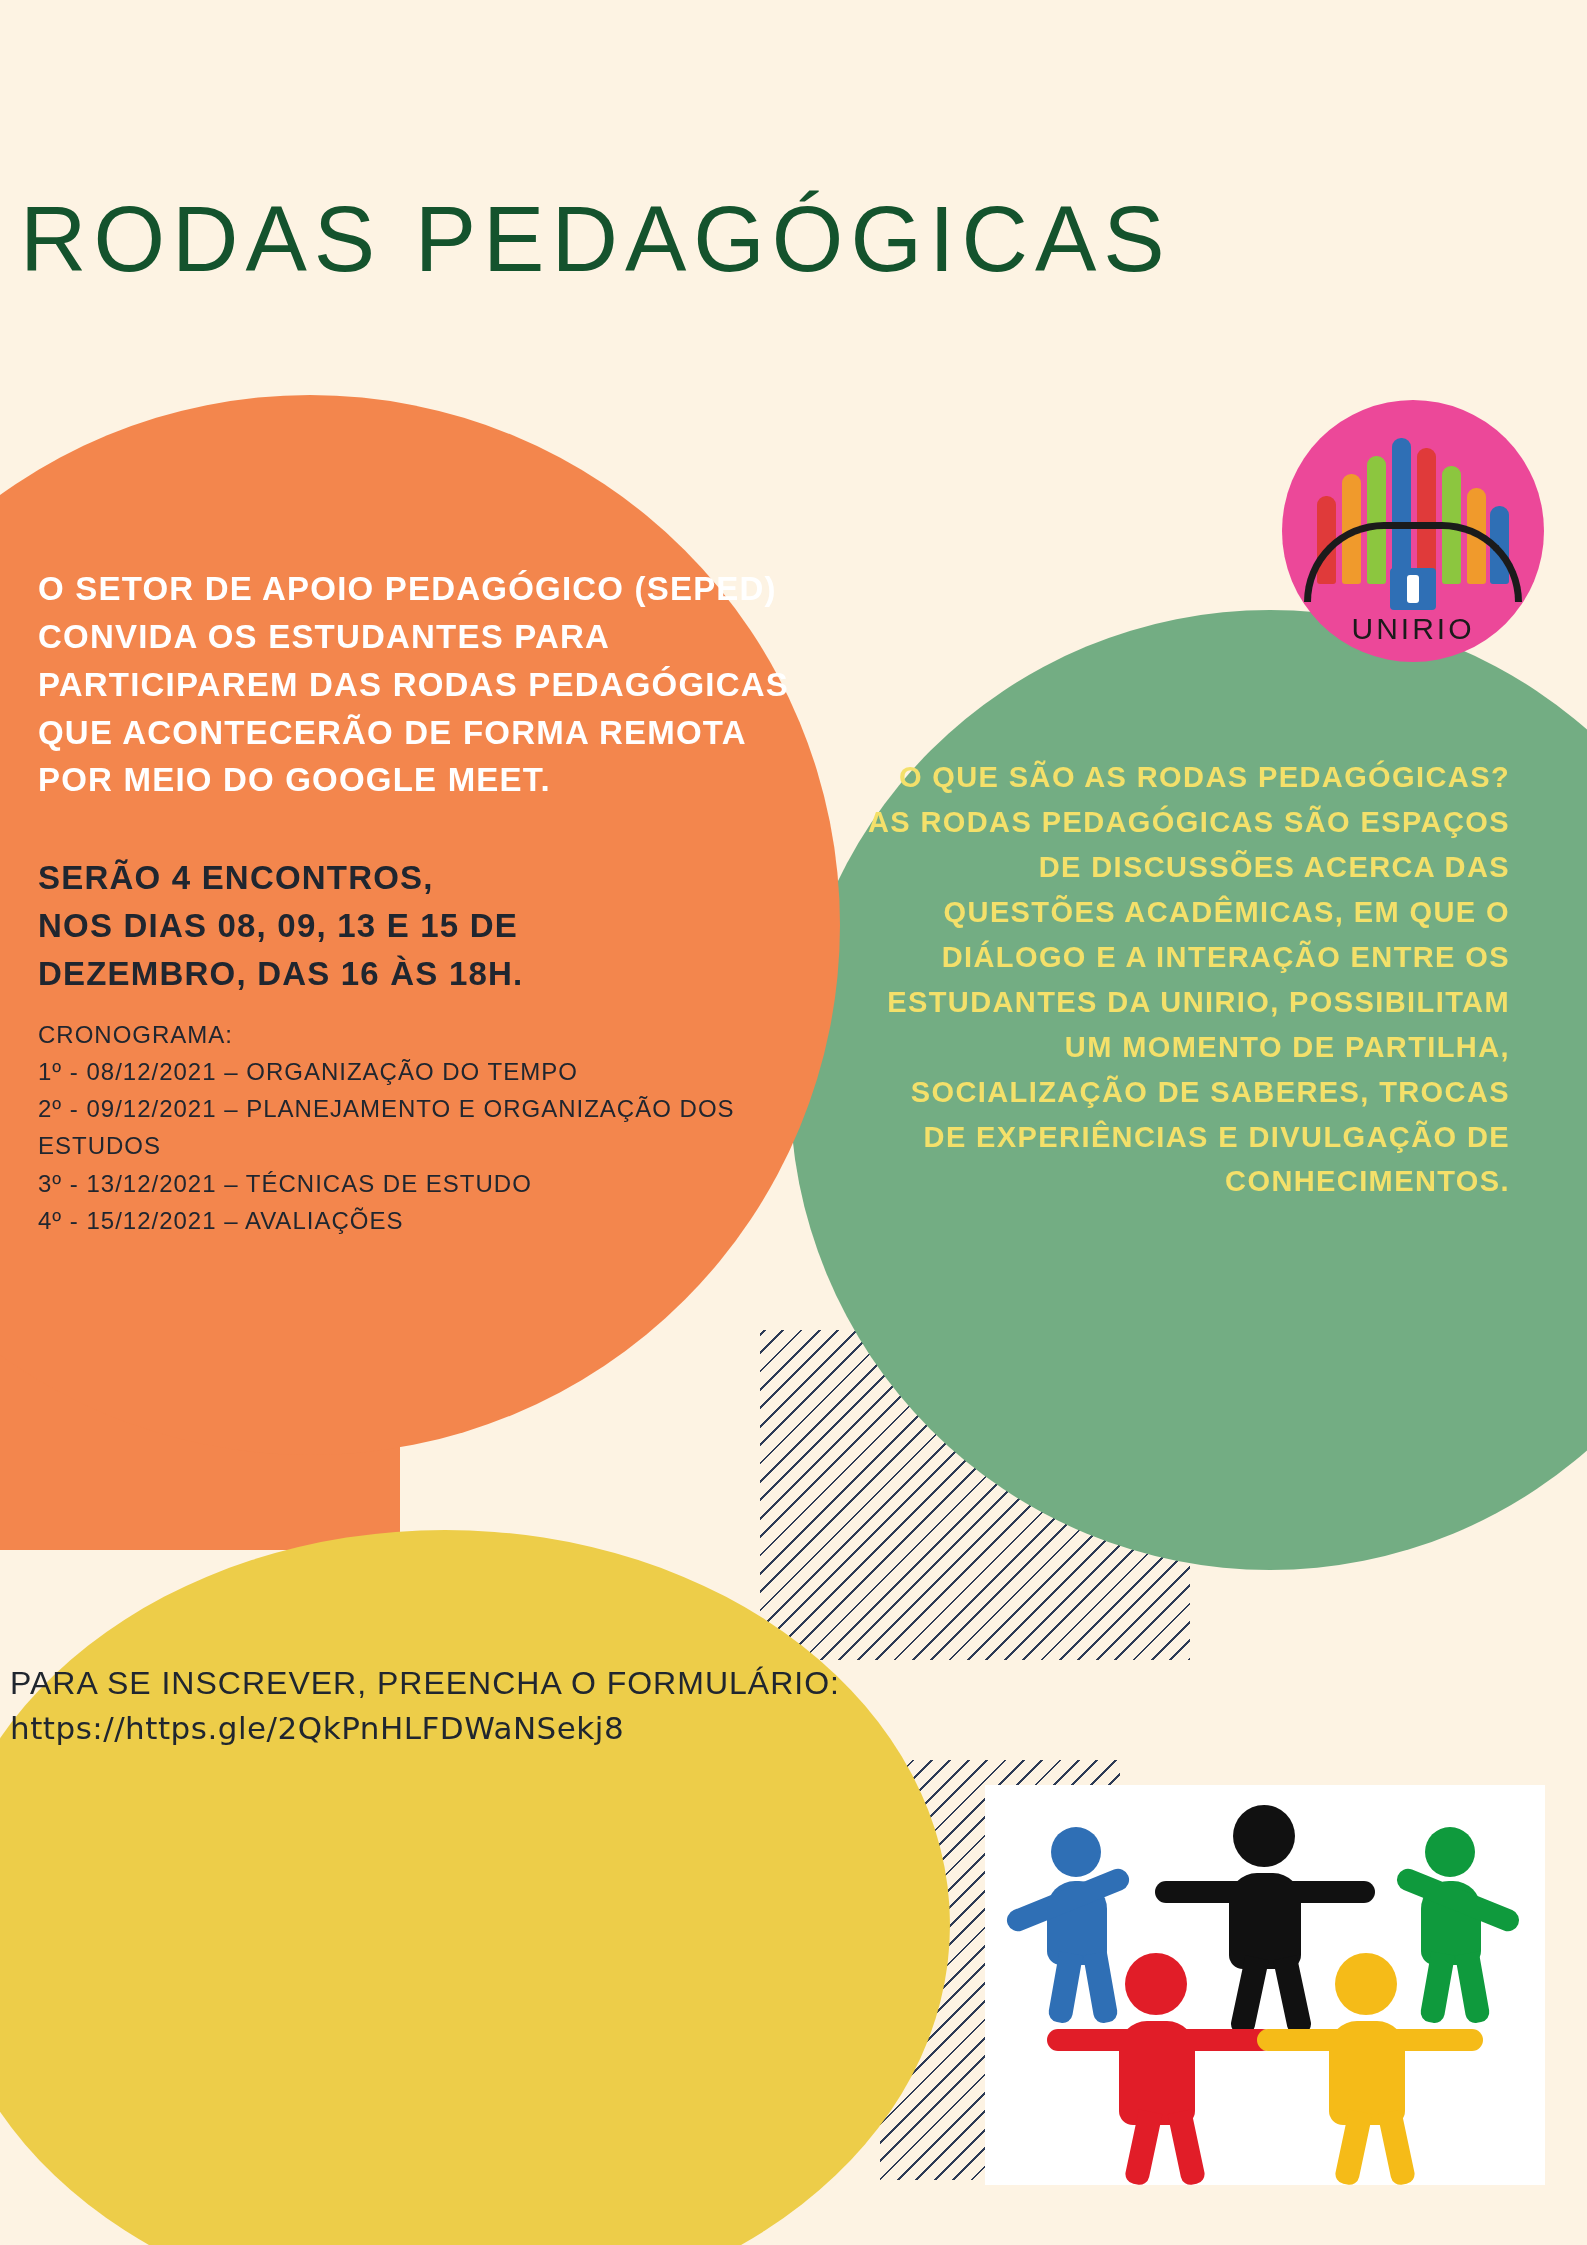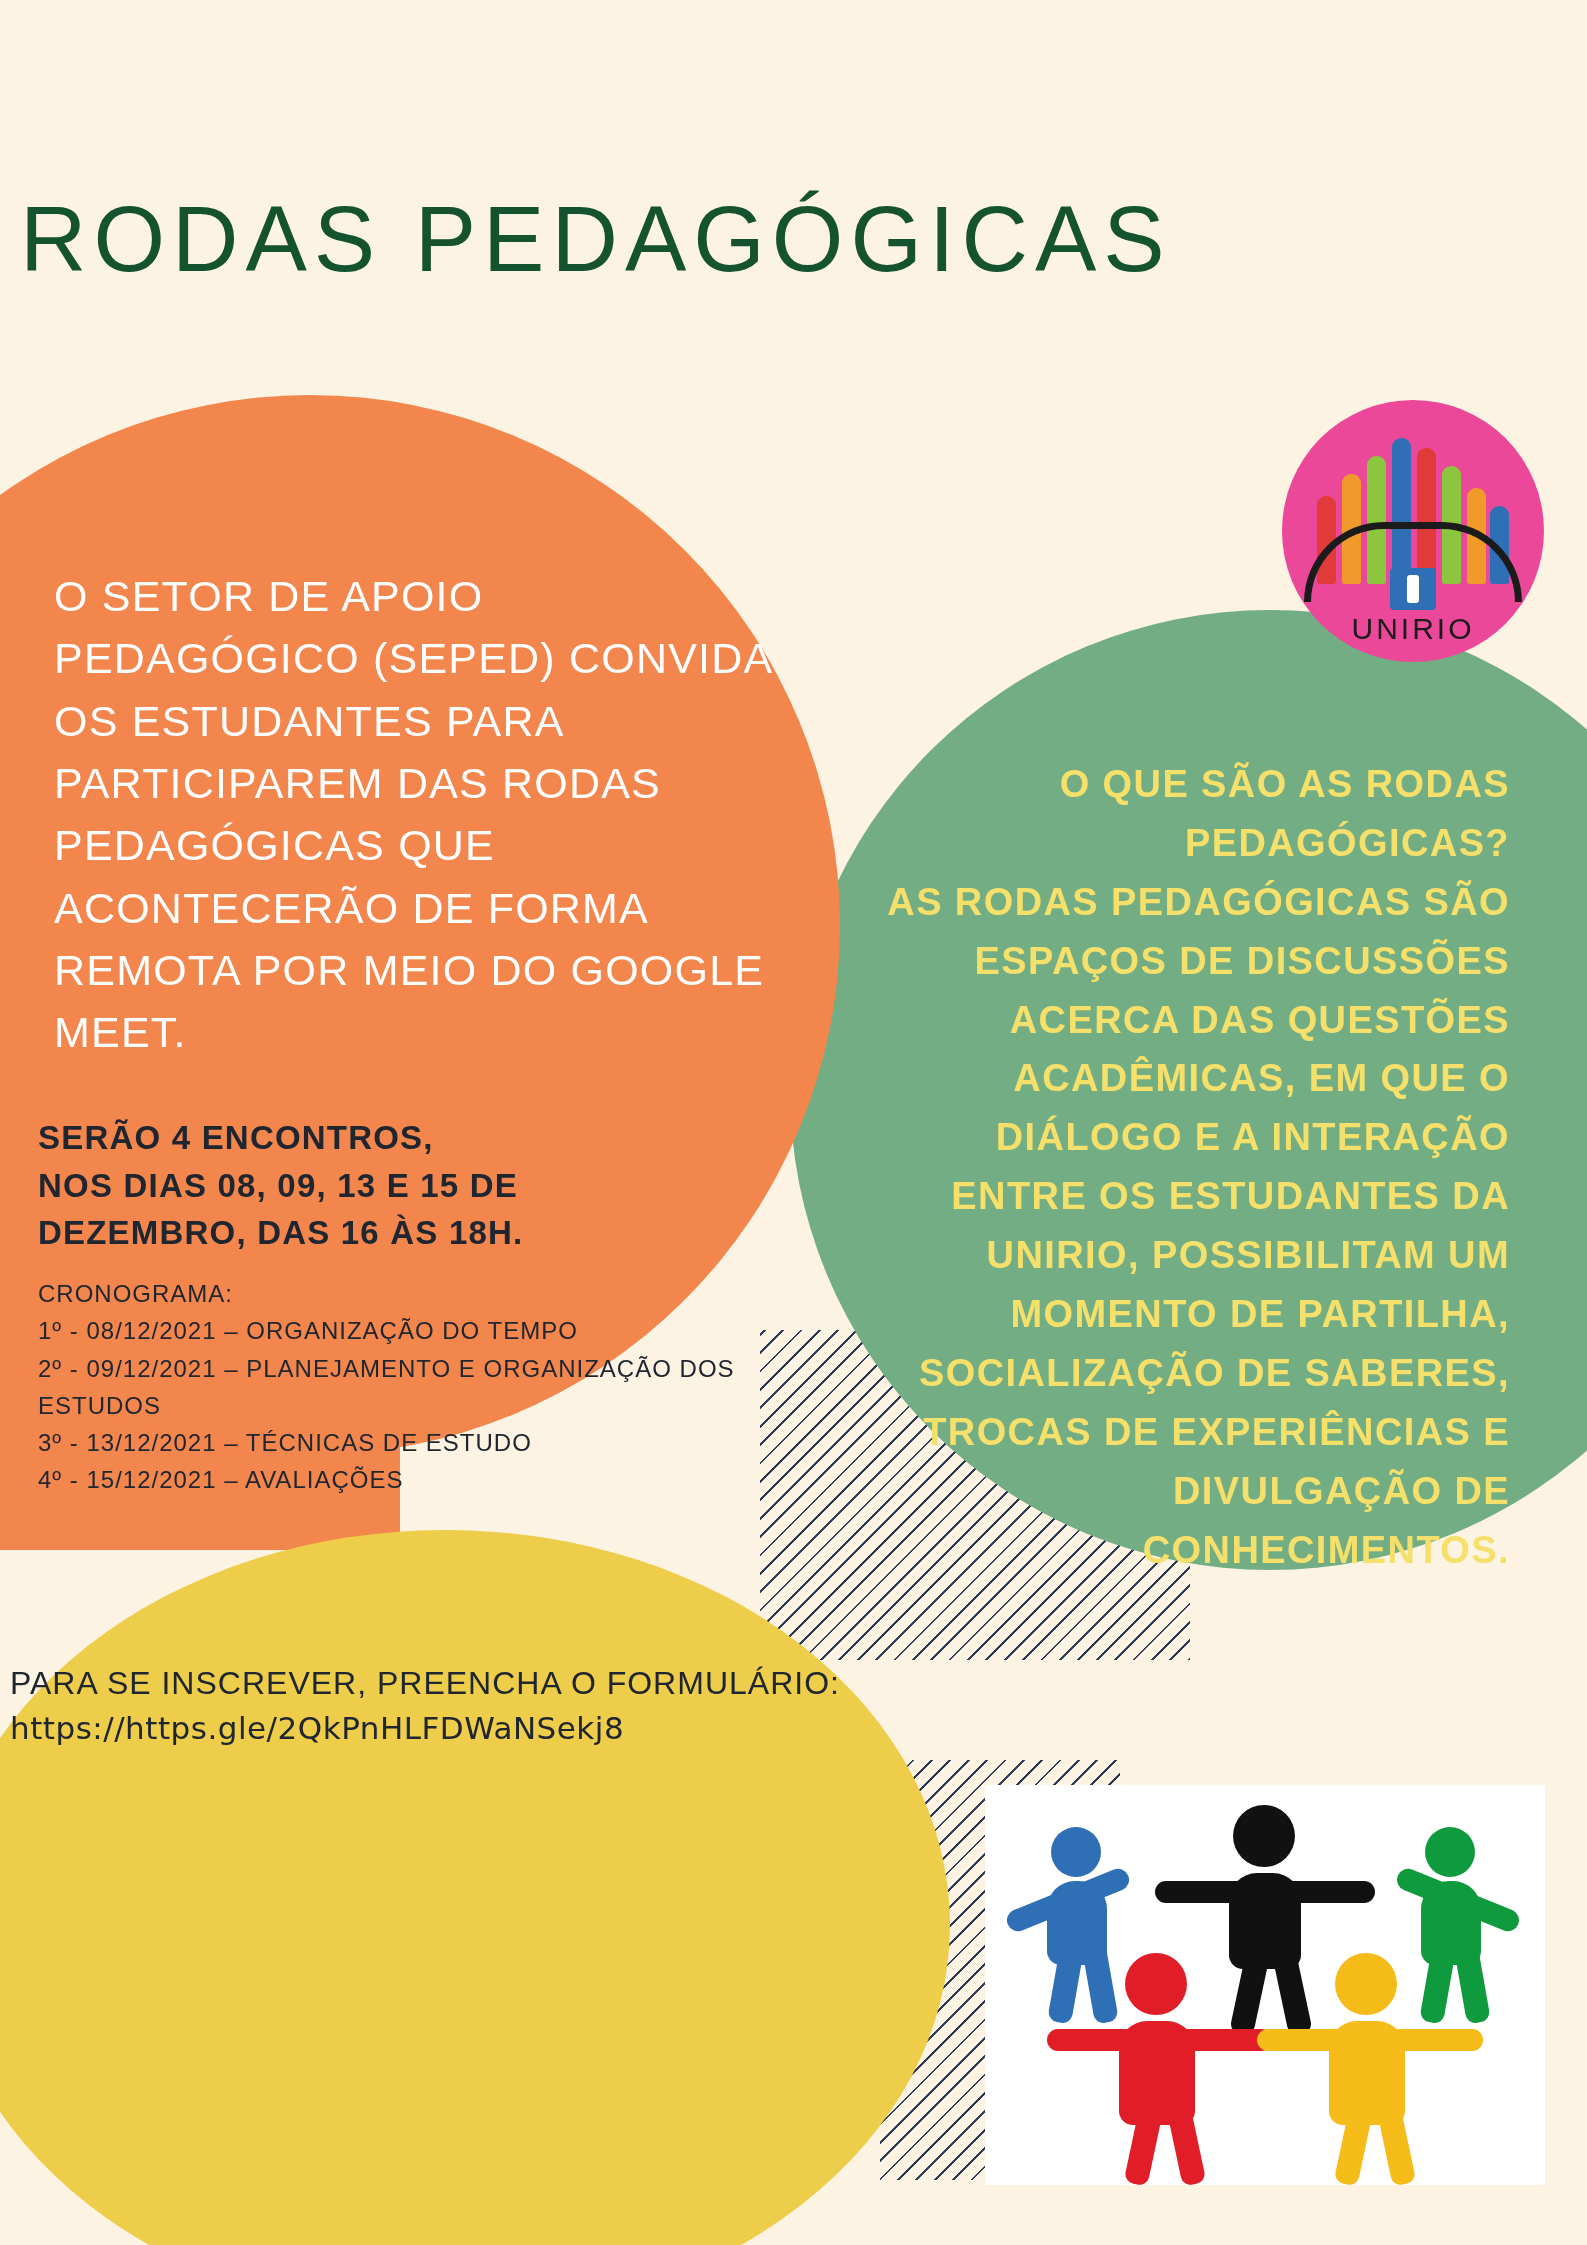--- a/index.html
+++ b/index.html
@@ -100,26 +100,25 @@
   
   #orange-text {
     position: absolute;
     left: 38px;
     top: 565px;
     width: 760px;
     z-index: 8;
     color: #ffffff;
   }
   #orange-intro {
-    font-size: 43px;
+    font-size: 33px;
     line-height: 1.45;
     letter-spacing: 1.2px;
-    font-weight: 400;
-    white-space: pre-line;
-    margin-left: 16px;
+    font-weight: 700;
+    white-space: pre-line;
   }
   #orange-dates {
     margin-top: 50px;
     font-size: 33px;
     line-height: 1.45;
     letter-spacing: 1.2px;
     font-weight: bold;
     color: #20262f;
     white-space: pre-line;
   }
@@ -133,21 +132,21 @@
   }
 
   
   #green-text {
     position: absolute;
     left: 860px;
     top: 755px;
     width: 650px;
     z-index: 8;
     color: #f4e06a;
-    font-size: 38px;
+    font-size: 29px;
     line-height: 1.55;
     letter-spacing: 1.4px;
     font-weight: bold;
     text-align: right;
     white-space: pre-line;
   }
 
   
   #yellow-text {
     position: absolute;

